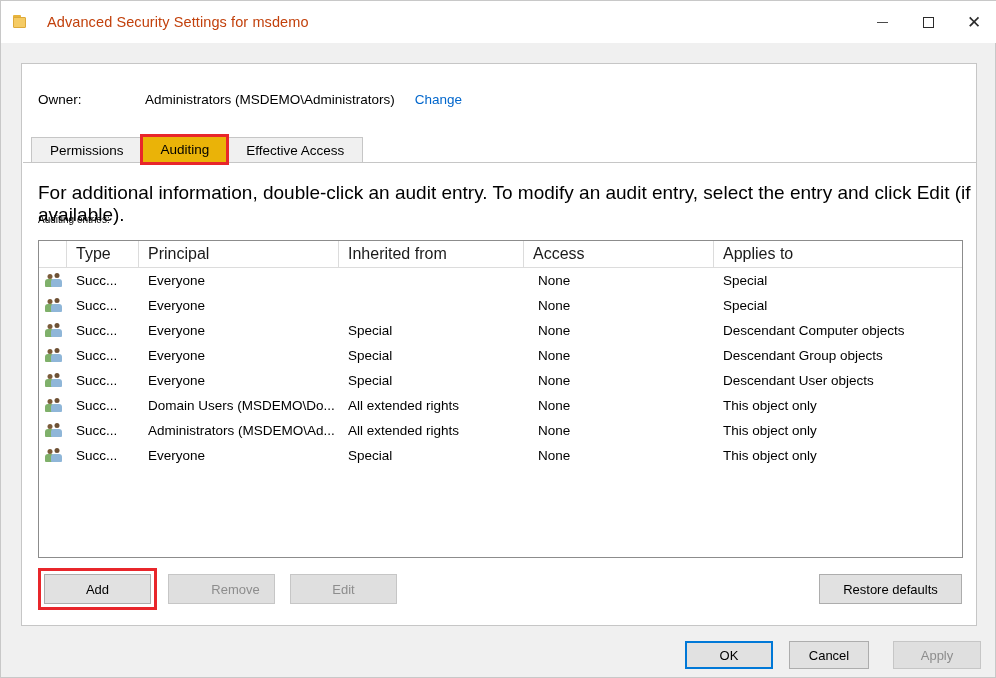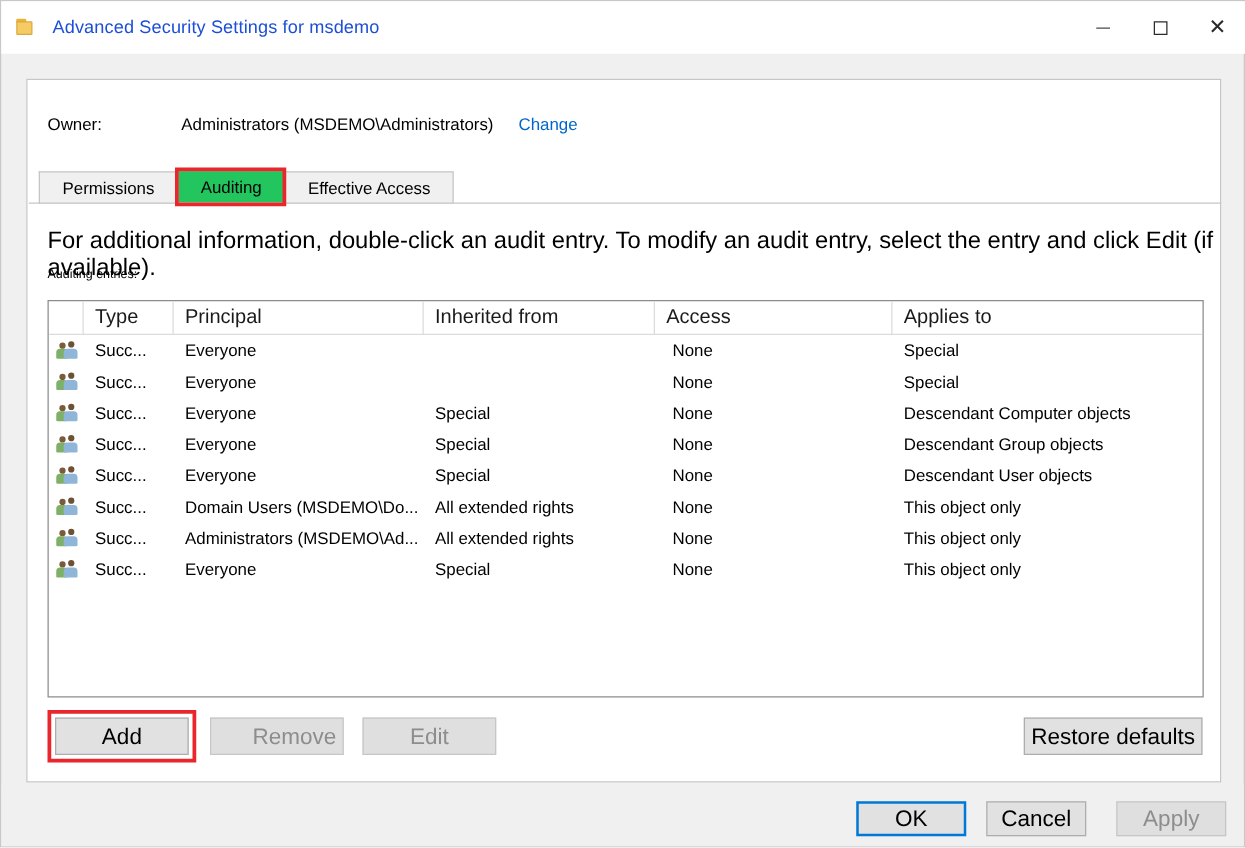--- a/index.html
+++ b/index.html
@@ -34,22 +34,22 @@
     background: #e8b43c; border-radius: 1px 1px 0 0;
   }
   .title-icon .folder-body {
     position: absolute; left: 0; top: 3px;
     width: 13px; height: 11px;
     background: #f5cb64;
     border: 1px solid #dda93a;
     border-radius: 0 1px 1px 1px;
   }
   .title-text {
-    margin-left: 11px;
-    font-size: 14.5px; color: #1d4ed8;
+    margin-left: 16px;
+    font-size: 14.5px; color: #c2410c;
     letter-spacing: 0.1px;
   }
   .win-controls {
     position: absolute; right: 0; top: 0;
     height: 42px; display: flex;
   }
   .win-btn {
     width: 46px; height: 42px;
     display: flex; align-items: center; justify-content: center;
     color: #333;
@@ -93,21 +93,21 @@
     padding: 8px 18px;
     display: flex; align-items: center;
     font-size: 13.5px; color: #000;
     background: #f0f0f0;
     border: 1px solid #c6c6c6;
     border-right: none;
     position: relative;
   }
   .tab:last-child { border-right: 1px solid #c6c6c6; }
   .tab.active {
-    background: #22c55e;
+    background: #eab308;
     border-bottom-color: #ffffff;
     height: 27px;
     z-index: 2;
   }
   .tab.highlighted {
     outline: 3px solid #e8262b;
     outline-offset: -1px;
     z-index: 5;
   }
 
@@ -178,21 +178,21 @@
   .ubody { position: absolute; left: 0; bottom: 0; width: 100%; height: 8px;
            border-radius: 3px 3px 1px 1px; }
   .p1 .uhead { background: #7b5c3a; }
   .p1 .ubody { background: #7fb06a; }
   .p2 .uhead { background: #6d5135; }
   .p2 .ubody { background: #8fb6d8; }
 
   
   .btn {
     font-family: "Liberation Sans", sans-serif;
-    font-size: 18px;
+    font-size: 13px;
     background: #e1e1e1;
     border: 1px solid #adadad;
     color: #000;
     display: flex; align-items: center; justify-content: center;
     cursor: pointer;
   }
   .btn.disabled { color: #8d8d8d; background: #dfdfdf; border-color: #c6c6c6; cursor: default; }
 
   .btn-add {
     position: absolute; left: 22px; top: 510px;

